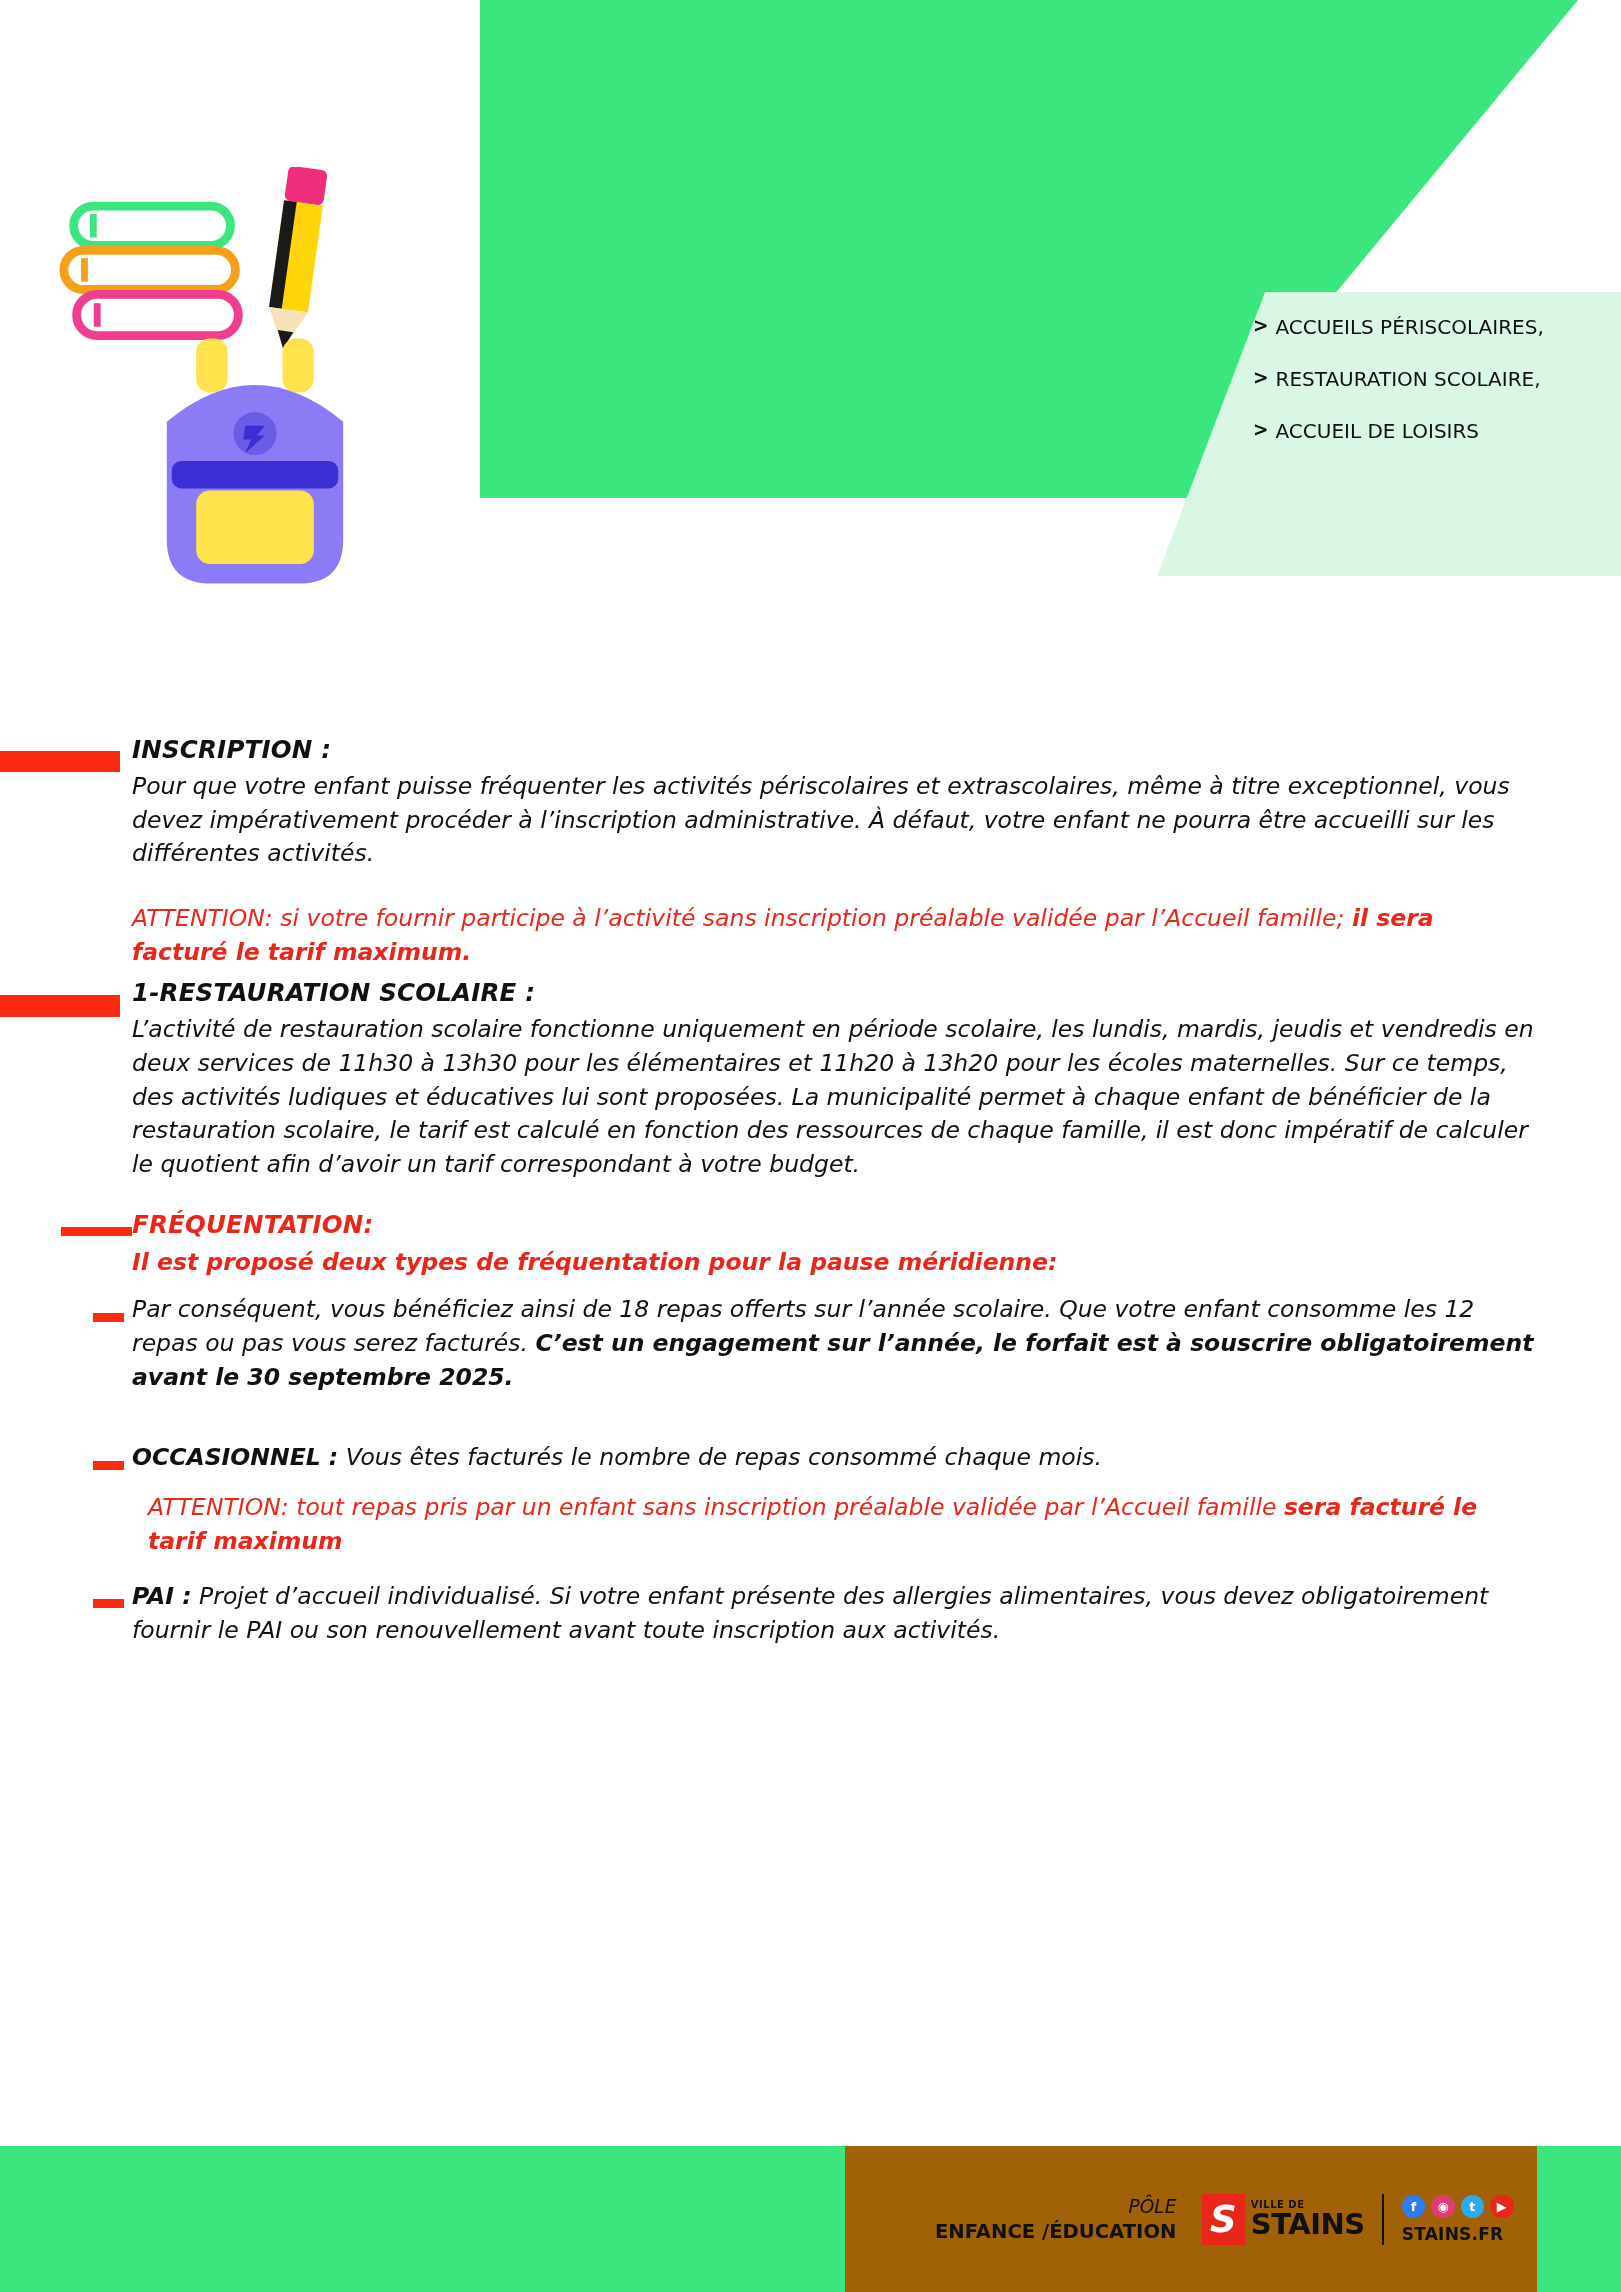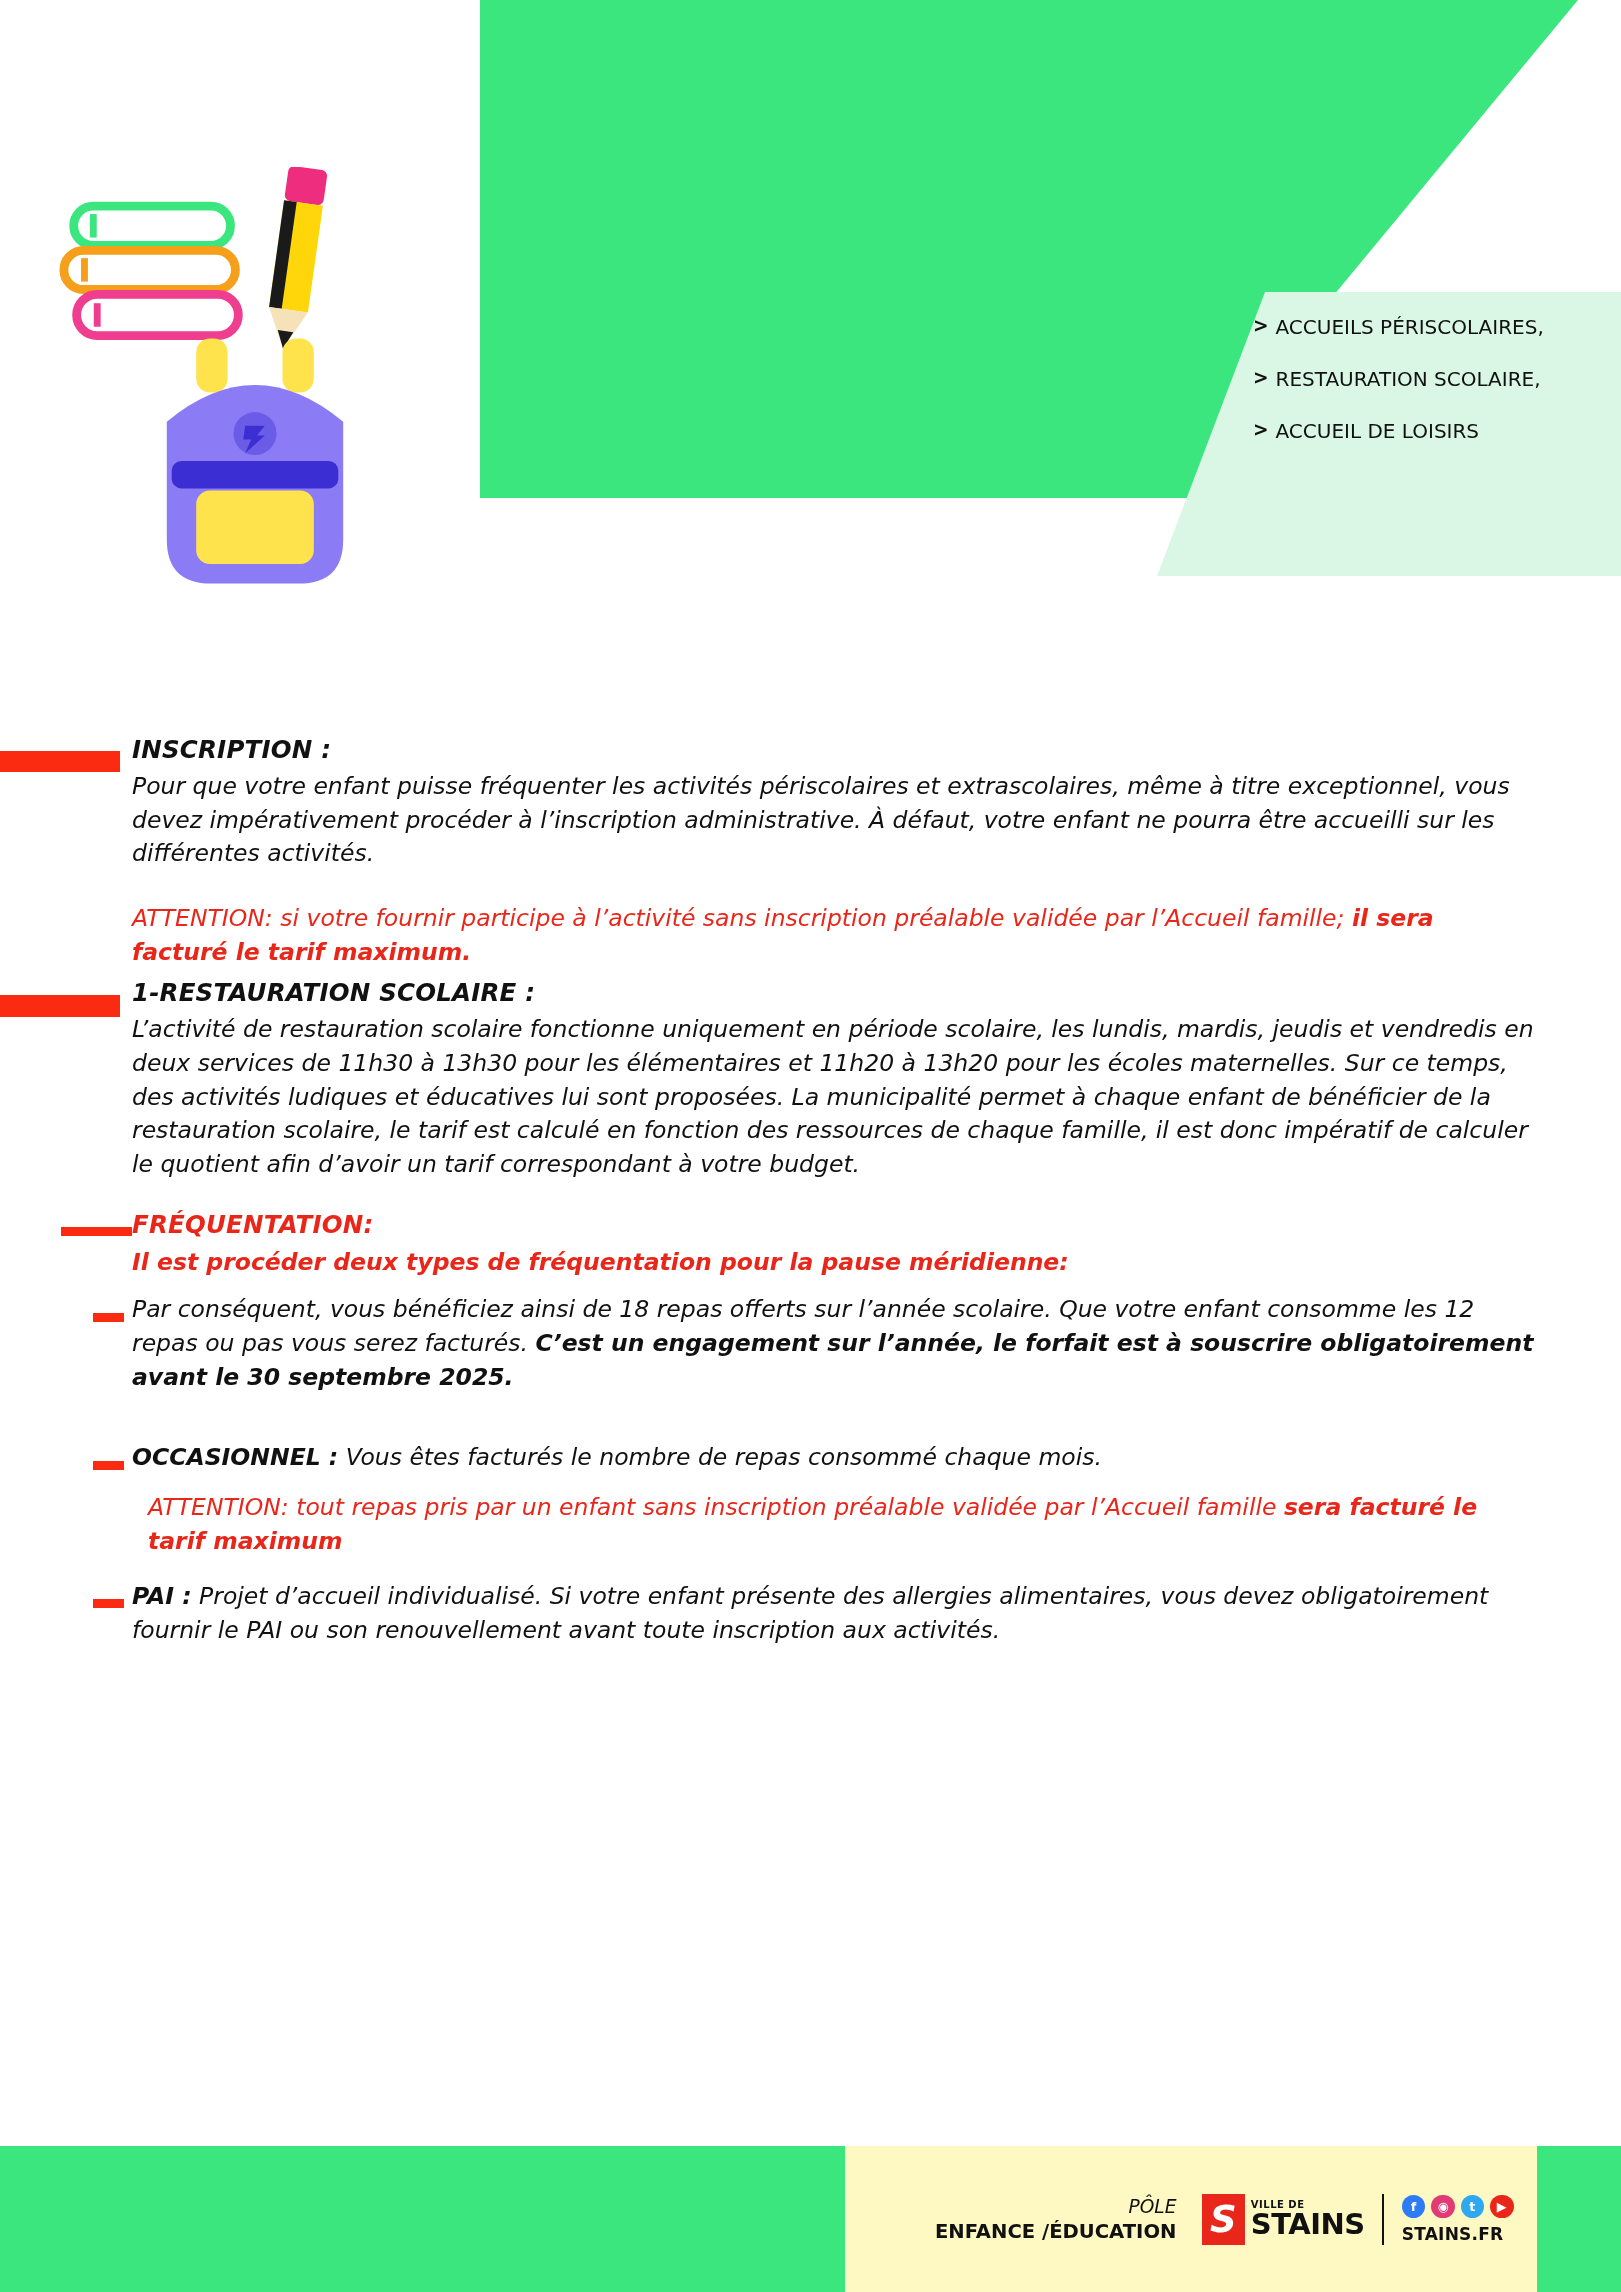--- a/index.html
+++ b/index.html
@@ -190,21 +190,21 @@
     width: 84px;
     height: 147px;
     background: #3ce67e;
   }
   .footer-inner {
     position: absolute;
     left: 845px;
     top: 0;
     width: 692px;
     height: 147px;
-    background: #fef9c3;
+    background: #a16207;
     display: flex;
     align-items: center;
     justify-content: flex-end;
     padding-right: 23.5px;
     box-sizing: border-box;
   }
   .pole {
     text-align: right;
     margin-right: 25.5px;
     color: #111111;
@@ -354,21 +354,21 @@
     <div class="block" style="top: 253px;">
       <div class="h-label">1-RESTAURATION  SCOLAIRE :</div>
       <p class="body">L’activité de restauration scolaire fonctionne uniquement en période scolaire, les lundis, mardis, jeudis et vendredis en deux services de 11h30 à 13h30 pour les élémentaires et 11h20 à 13h20 pour les écoles maternelles. Sur ce temps, des activités ludiques et éducatives lui sont proposées. La municipalité permet à chaque enfant de bénéficier de la restauration scolaire, le tarif est calculé en fonction des ressources de chaque famille, il est donc impératif de calculer le quotient afin d’avoir un tarif correspondant à votre budget.</p>
     </div>
   </div>
 
   <div class="sec">
     <div class="redbar mid" style="top: 502px;"></div>
     <div class="block" style="top: 485px;">
       <div class="h-label red">FRÉQUENTATION:</div>
-      <p class="body red lead" style="margin-top: 6.9px;">Il est procéder deux types de fréquentation pour la pause méridienne:</p>
+      <p class="body red lead" style="margin-top: 6.9px;">Il est proposé deux types de fréquentation pour la pause méridienne:</p>
     </div>
 
     <div class="redbar small" style="top: 588px;"></div>
     <div class="block" style="top: 568px;">
       <p class="body" style="margin:0;"><span>Par conséquent, vous bénéficiez ainsi de 18 repas offerts sur l’année scolaire. Que votre enfant consomme les 12 repas ou pas vous serez facturés. </span><span class="b">C’est un engagement sur l’année, le forfait est à souscrire obligatoirement avant le 30 septembre 2025.</span></p>
     </div>
 
     <div class="redbar small" style="top: 736px;"></div>
     <div class="block" style="top: 716px;">
       <p class="body" style="margin:0;"><span class="lead">OCCASIONNEL :</span><span> Vous êtes facturés le nombre de repas consommé chaque mois.</span></p>

